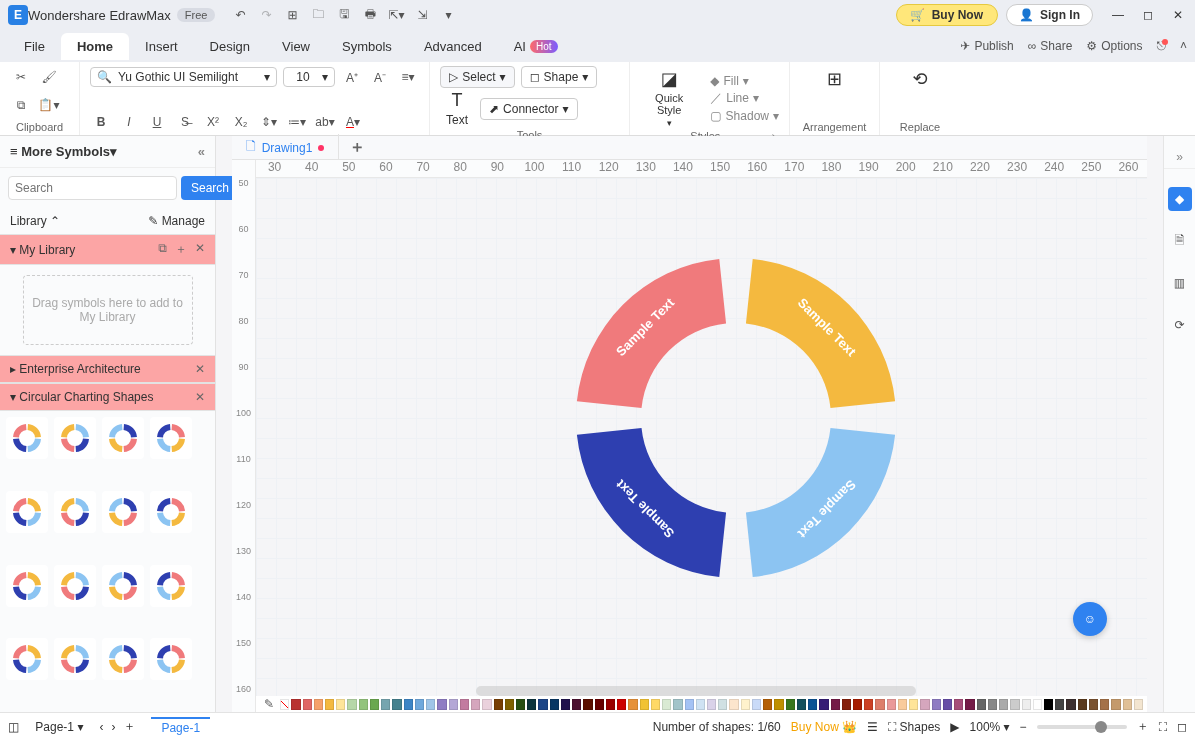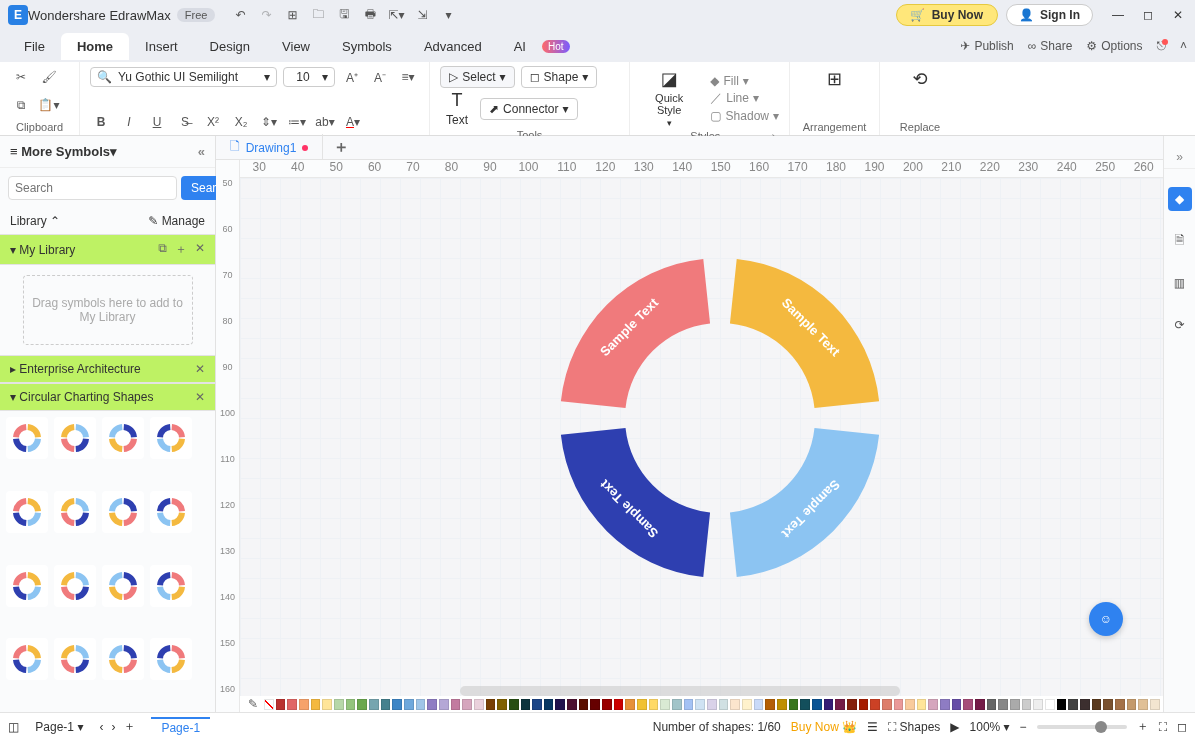--- a/index.html
+++ b/index.html
@@ -15,21 +15,21 @@
 .titlebar .spacer { flex:1; }
 .buynow { background:#ffe77a; border:1px solid #e6c93f; border-radius:14px; padding:3px 14px; font-size:12px; font-weight:bold; color:#333; display:flex; align-items:center; gap:6px;}
 .signin { margin-left:8px; background:#fff; border:1px solid #ccc; border-radius:14px; padding:3px 12px; font-size:12px; font-weight:bold; display:flex; align-items:center; gap:6px;}
 .winbtns { margin-left:16px; display:flex; gap:12px;}
 .winbtns span{ width:18px; height:18px; display:flex; align-items:center; justify-content:center; cursor:pointer;}
 
 
 .tabsrow { display:flex; align-items:center; height:32px; background:#eceef3; padding:0 8px;}
 .tab { padding:6px 16px; font-size:13px; cursor:pointer; border-radius:6px 6px 0 0; }
 .tab.active { background:#fff; font-weight:bold;}
-.tab.ai { display:flex; align-items:center; gap:16px;}
+.tab.ai { display:flex; align-items:center; gap:4px;}
 .hot { background:linear-gradient(90deg,#ff6a6a,#7a5cff); color:#fff; font-size:10px; padding:1px 6px; border-radius:8px;}
 .tabsrow .spacer{flex:1;}
 .rightops{display:flex;gap:14px;align-items:center;color:#555;}
 .rightops span{display:flex;align-items:center;gap:4px;cursor:pointer;font-size:12px;}
 .notif{position:relative;}
 .notif::after{content:"";position:absolute;top:0;right:-2px;width:6px;height:6px;background:#f55;border-radius:50%;}
 
 
 .ribbon { display:flex; height:74px; background:#fff; border-bottom:1px solid #ddd;}
 .rgroup { display:flex; flex-direction:column; justify-content:space-between; padding:4px 10px 2px; border-right:1px solid #eee;}
@@ -41,28 +41,28 @@
 .fontsize{width:26px;font-size:12px;text-align:center;}
 .bigrow{display:flex;gap:6px;align-items:center;flex-wrap:wrap;}
 .sel{display:flex;align-items:center;gap:4px;border:1px solid #ccc;border-radius:4px;padding:3px 8px;background:#f6f7fa;cursor:pointer;}
 .vbtn{display:flex;flex-direction:column;align-items:center;gap:2px;cursor:pointer;padding:2px 6px;border-radius:4px;}
 .vbtn .ic{font-size:18px;}
 .smallmenu{display:flex;flex-direction:column;gap:2px;}
 .smallmenu span{display:flex;align-items:center;gap:4px;color:#888;font-size:12px;cursor:pointer;}
 .launcher{font-size:10px;color:#888;align-self:flex-end;}
 
 
-.body { flex:1; display:flex; min-height:0;}
+.body { flex:1; display:flex; min-height:0;gap:16px;}
 .sidebar { width:216px; background:#fafbfc; border-right:1px solid #e2e2e2; display:flex; flex-direction:column;}
 .sb-head{display:flex;align-items:center;justify-content:space-between;padding:8px 10px;border-bottom:1px solid #eee;font-size:13px;font-weight:bold;}
 .searchrow{display:flex;padding:8px;gap:4px;}
 .searchrow input{flex:1;border:1px solid #ddd;border-radius:4px;padding:4px 6px;font-size:12px;}
 .searchrow button{background:#2f82f0;color:#fff;border:none;border-radius:4px;padding:4px 10px;font-size:12px;cursor:pointer;}
 .librow{display:flex;justify-content:space-between;padding:6px 10px;align-items:center;font-size:12px;}
-.section{display:flex;align-items:center;justify-content:space-between;padding:6px 10px;background:#bef264;font-size:12px;border-top:1px solid #e3e3e3;border-bottom:1px solid #e3e3e3;}
+.section{display:flex;align-items:center;justify-content:space-between;padding:6px 10px;background:#fca5a5;font-size:12px;border-top:1px solid #e3e3e3;border-bottom:1px solid #e3e3e3;}
 .section .icons{display:flex;gap:8px;color:#666;}
 .dropzone{margin:10px auto;width:170px;height:70px;border:1px dashed #ccc;border-radius:4px;display:flex;align-items:center;justify-content:center;text-align:center;color:#aaa;font-size:12px;padding:6px;}
 .shapes{display:flex;flex-wrap:wrap;gap:6px;padding:6px;overflow:auto;flex:1;}
 .shape{width:42px;height:42px;border-radius:4px;background:#fff;display:flex;align-items:center;justify-content:center;}
 .shape svg{width:36px;height:36px;}
 .collapse{color:#888;cursor:pointer;}
 
 
 .canvaswrap{flex:1;display:flex;flex-direction:column;min-width:0;}
 .filetabs{display:flex;align-items:center;height:24px;border-bottom:1px solid #e3e3e3;background:#f8f9fb;}

